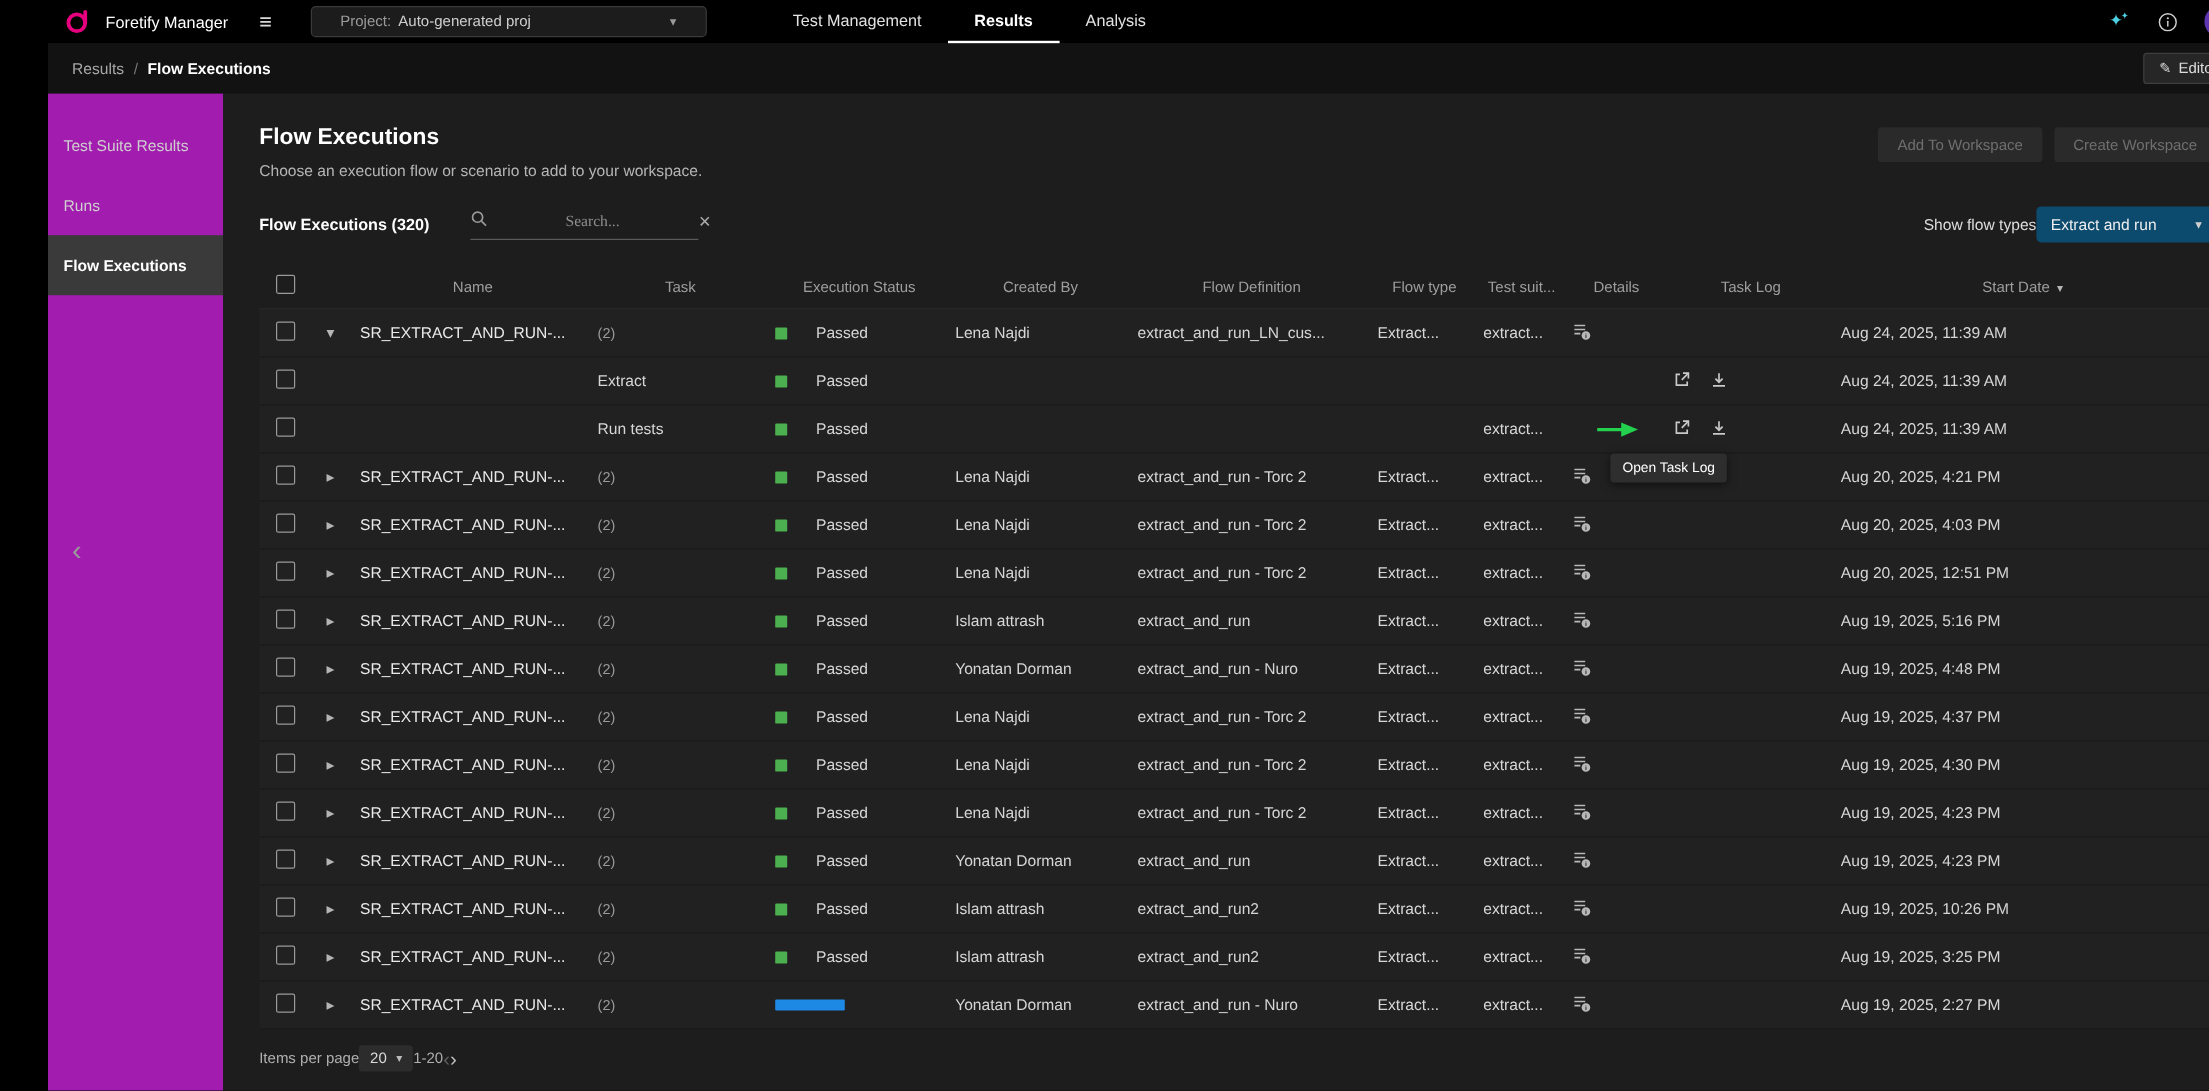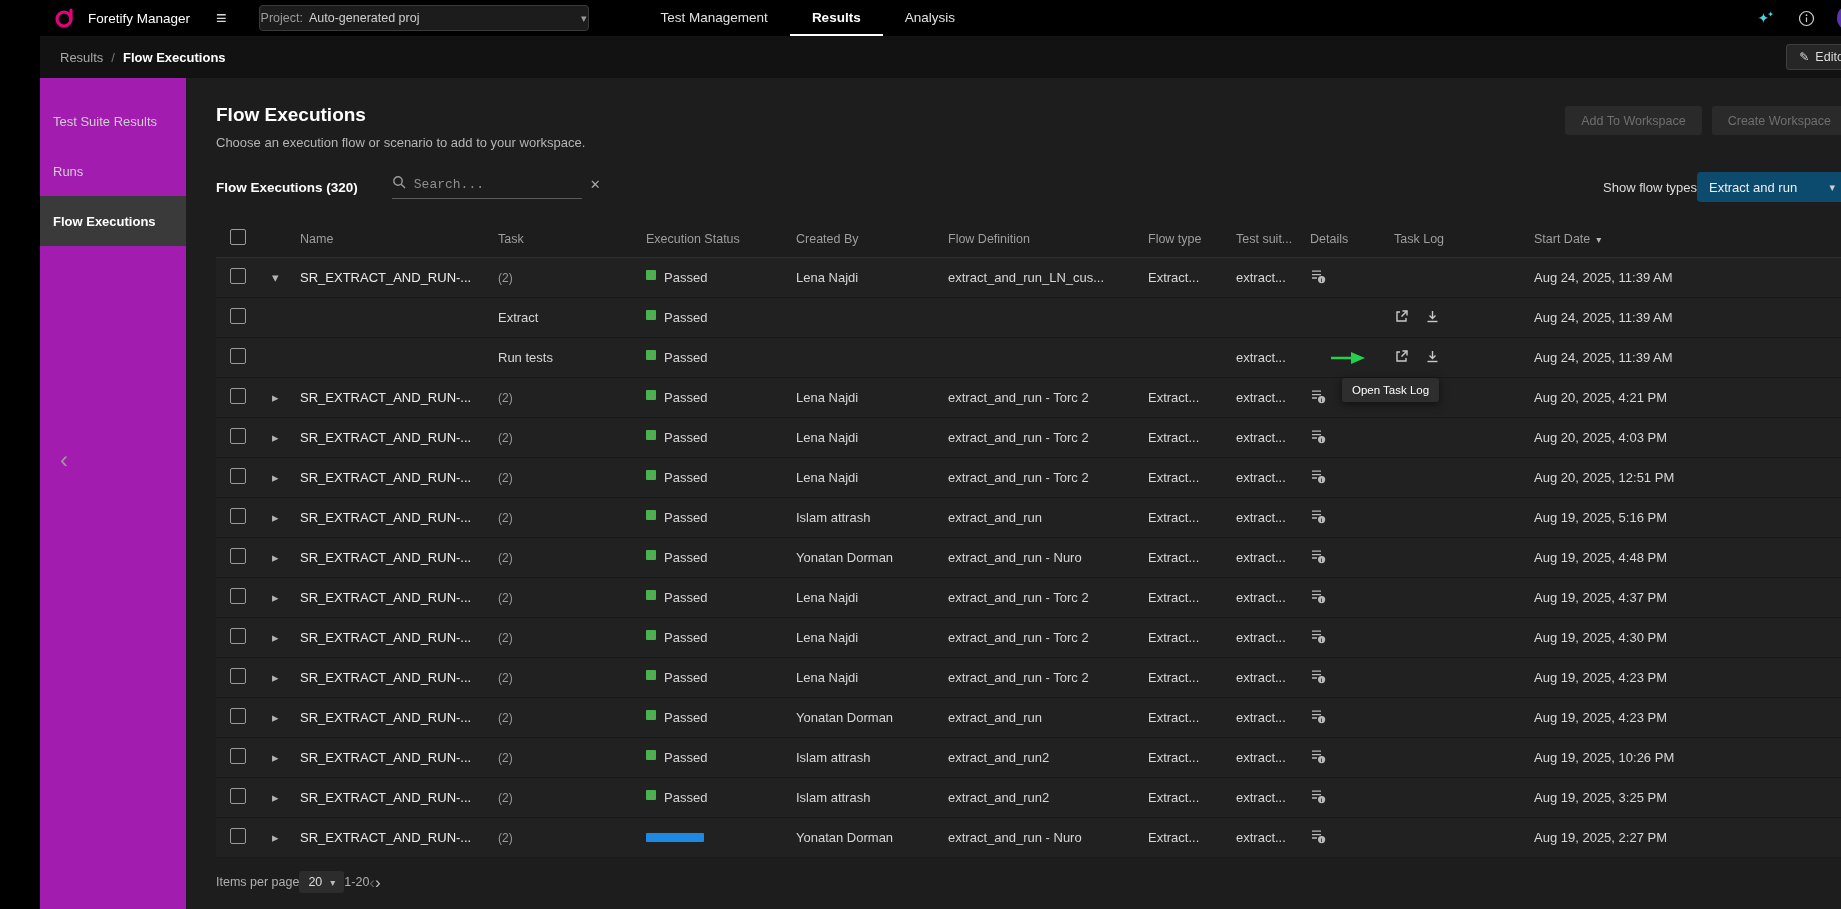--- a/index.html
+++ b/index.html
@@ -5,21 +5,21 @@
   * { margin:0; padding:0; box-sizing:border-box; }
   body { font-family:"Liberation Sans", sans-serif; background:#000; }
   .page { width:1841px; height:909px; background:#141414; position:relative; overflow:hidden;margin-left:40px; }
 
   
   .topbar { height:36px; background:#000; display:flex; align-items:center; padding:0 18px 0 14px; }
   .logo { display:flex; align-items:center; }
   .app-name { color:#fff; font-size:13.5px; font-weight:500; margin-left:12px; }
   .hamburger { color:#d8d8d8; font-size:18px; margin-left:26px; cursor:pointer; line-height:1; }
   .project-select { margin-left:32px; width:330px; height:26px; background:#1c1c1c; border:1px solid #3a3a3a;
-    border-radius:4px; display:flex; align-items:center; padding:0 1px; font-size:12.5px; cursor:pointer; }
+    border-radius:4px; display:flex; align-items:center; padding:0 24px; font-size:12.5px; cursor:pointer; }
   .project-select .lbl { color:#9a9a9a; margin-right:6px; }
   .project-select .val { color:#cfcfcf; }
   .project-select .chev { margin-left:auto; color:#9a9a9a; font-size:11px; }
   .topnav { display:flex; margin-left:50px; height:36px; }
   .topnav .nav-item { display:flex; align-items:center; padding:0 22px; color:#e2e2e2; font-size:13.5px;
     cursor:pointer; border-bottom:2px solid transparent; }
   .topnav .nav-item.active { color:#fff; font-weight:600; border-bottom-color:#fff; }
   .top-right { margin-left:auto; display:flex; align-items:center; gap:22px; }
   .sparkles { color:#4dd0e1; position:relative; cursor:pointer; }
   .sparkles .big { font-size:14px; }
@@ -51,46 +51,46 @@
   .page-subtitle { color:#b5b5b5; font-size:13px; margin-top:9px; }
   .head-actions { display:flex; gap:10px; margin-top:2px; }
   .ws-btn { height:29px; padding:0 16px; background:#2a2a2a; color:#6f6f6f; border:none; border-radius:3px;
     font-size:12.5px; font-family:inherit; cursor:default; }
 
   
   .filter-row { display:flex; align-items:center; margin-top:22px; height:30px; }
   .count-label { color:#fff; font-size:13.5px; font-weight:700; }
   .search-box { margin-left:34px; width:190px; display:flex; align-items:center; gap:8px;
     border-bottom:1px solid #5a5a5a; padding-bottom:5px; }
-  .search-box input { flex:1; background:transparent; border:none; outline:none; color:#f9a8d4; font-size:13px; font-family:Liberation Mono, monospace; }
+  .search-box input { flex:1; background:transparent; border:none; outline:none; color:#f9a8d4; font-size:13px; font-family:Liberation Serif, serif;text-align:center; }
   .search-box input::placeholder { color:#8f8f8f; }
   .clear-x { color:#a8a8a8; font-size:13px; cursor:pointer; }
   .filter-right { margin-left:auto; display:flex; align-items:center; }
   .flow-types-label { color:#ddd; font-size:13px; }
   .flow-type-select { width:150px; height:30px; background:#0c4a6e; border-radius:4px; display:flex; align-items:center;
     padding:15px 12px; color:#eee; font-size:13px; cursor:pointer; }
   .flow-type-select .chev { margin-left:auto; color:#cfcfcf; font-size:11px; }
 
   
   .grid-cols { display:grid; grid-template-columns:40px 36px 198px 148px 150px 152px 200px 88px 74px 84px 140px 1fr;
     align-items:center; padding-left:8px; }
   .table { margin-top:18px; }
   .thead { height:38px; color:#9e9e9e; font-size:12.5px; border-bottom:1px solid #2d2d2d; }
-  .thead .th { cursor:pointer; }
+  .thead .th { cursor:pointer;text-align:center; }
   .sort-ic { font-size:10px; margin-left:6px; color:#b5b5b5; }
   .trow { height:40px; background:#212121; border-bottom:1px solid #191919; font-size:13px; color:#d6d6d6;
     position:relative; cursor:pointer; }
   .cell { padding-right:10px; overflow:hidden; white-space:nowrap; text-overflow:ellipsis; }
   .c-check, .c-expand { overflow:visible; }
   .checkbox { width:16px; height:16px; border:1.6px solid #9a9a9a; border-radius:2px; display:inline-block;
     margin-left:6px; cursor:pointer; background:transparent; }
   .expander { color:#b5b5b5; font-size:13px; display:inline-block; margin-left:8px; cursor:pointer; }
   .c-name { color:#eaeaea; }
   .muted { color:#9a9a9a; font-size:12px; }
-  .c-status { display:flex; align-items:flex-start; gap:8px; overflow:visible; }
+  .c-status { display:flex; align-items:center; gap:24px; overflow:visible; }
   .sq { width:10px; height:10px; background:#4caf50; border-radius:1px; flex:none; }
   .progress { width:58px; height:9px; background:#1e88e5; border-radius:1px; display:inline-block; }
   .details-ic { display:inline-flex; cursor:pointer; }
   .c-tasklog { overflow:visible; position:relative; }
   .tl-icons { display:inline-flex; gap:16px; }
   .tl-icons span { display:inline-flex; cursor:pointer; }
   .cursor-arrow { position:absolute; left:-64px; top:50%; transform:translateY(-50%); display:inline-flex; }
   .tooltip { position:absolute; left:-52px; top:29px; background:#2e2e2e; color:#fff; font-size:11.5px;
     padding:6px 10px; border-radius:3px; box-shadow:0 2px 8px rgba(0,0,0,.55); white-space:nowrap; z-index:10; }
 

